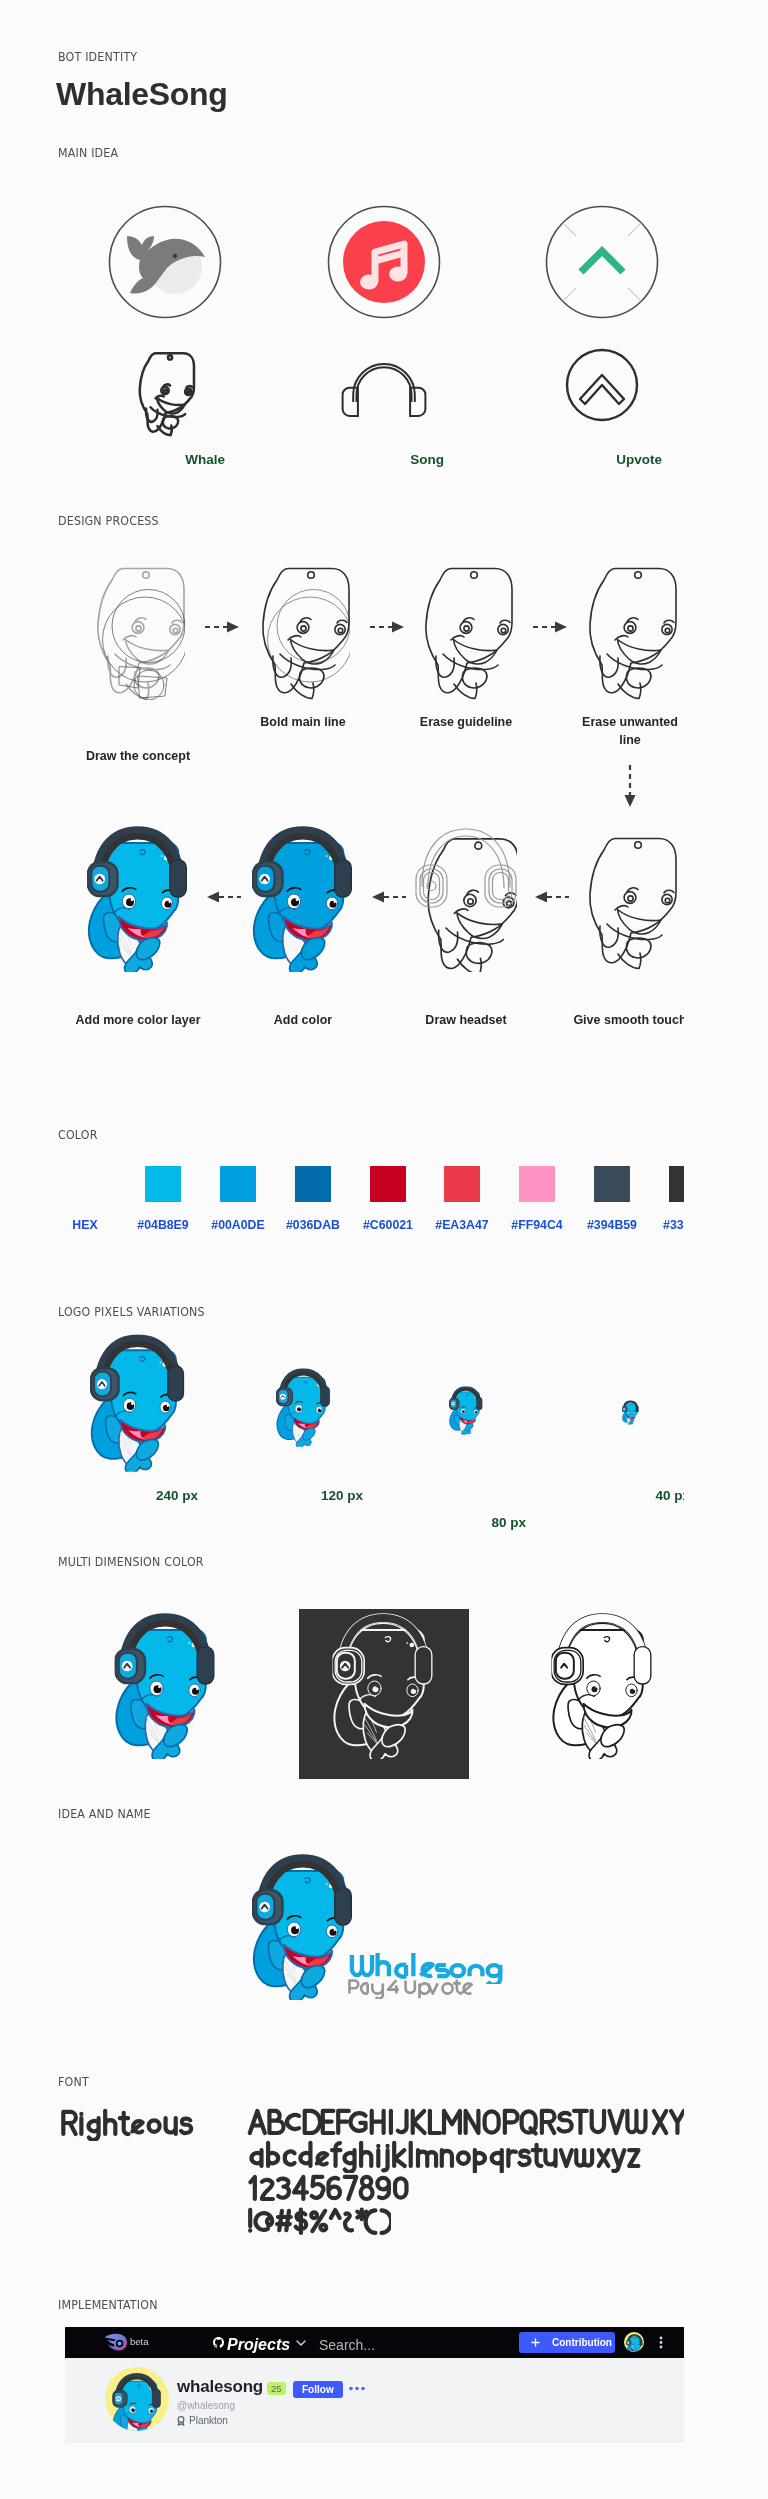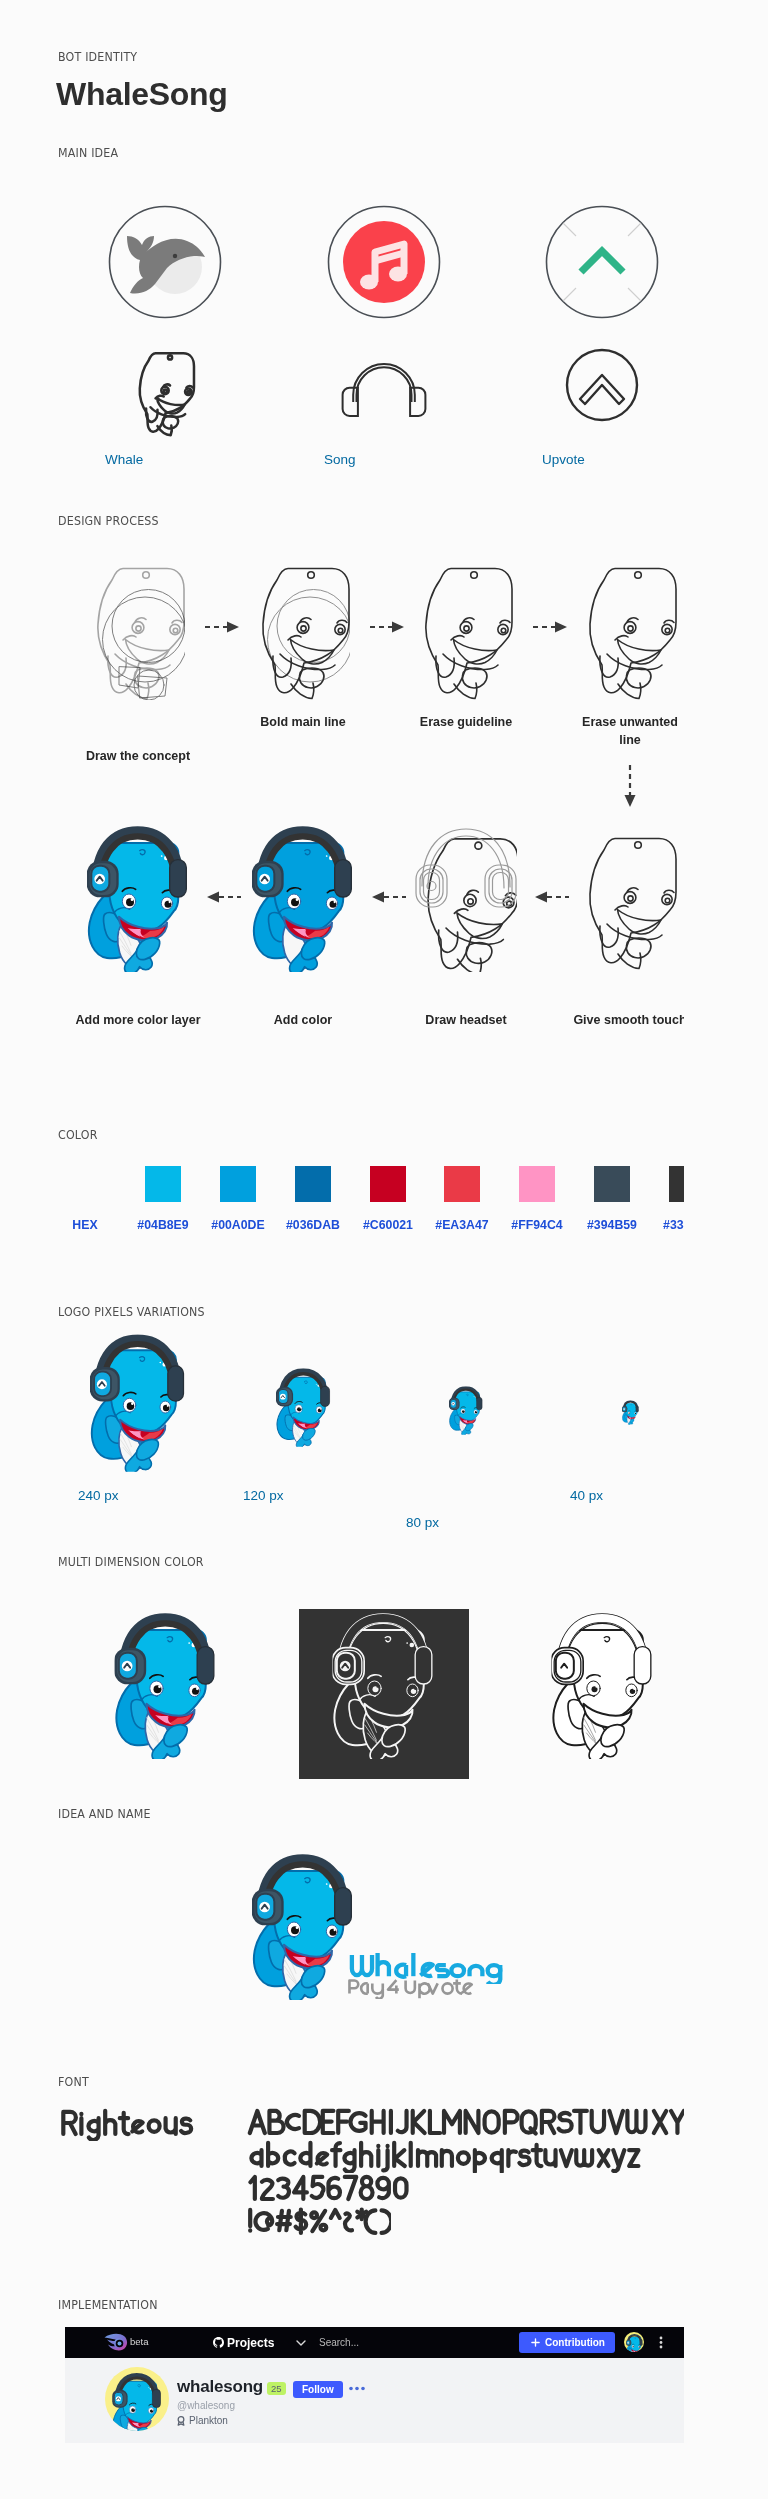--- a/index.html
+++ b/index.html
@@ -3,35 +3,35 @@
 <meta charset="utf-8">
 <title>WhaleSong Bot Identity</title>
 <style>
   html,body{margin:0;padding:0;}
   body{width:768px;background:#fbfbfb;font-family:"Liberation Sans",sans-serif;color:#333;}
   .page{position:relative;width:684px;height:2499px;overflow:hidden;background:#fbfbfb;}
   .sec-label{position:absolute;font-family:"DejaVu Sans Condensed","DejaVu Sans",sans-serif;
              font-size:12.3px;letter-spacing:.2px;color:#4d4d4d;font-weight:400;white-space:nowrap;}
   .title{position:absolute;font-family:"Liberation Sans",sans-serif;font-size:32px;font-weight:bold;
          color:#2e2e2e;letter-spacing:-0.3px;white-space:nowrap;}
-  .cap{position:absolute;font-family:"Liberation Sans",sans-serif;font-size:13.5px;font-weight:normal;
-       color:#0369a1;text-align:left;line-height:17px;}
+  .cap{position:absolute;font-family:"Liberation Sans",sans-serif;font-size:13.5px;font-weight:bold;
+       color:#14532d;text-align:right;line-height:17px;}
   .stepcap{position:absolute;font-family:"Liberation Sans",sans-serif;font-size:12.5px;font-weight:bold;
        color:#262626;text-align:center;line-height:17.5px;}
   .hexcap{position:absolute;font-family:"Liberation Sans",sans-serif;font-size:12.3px;font-weight:bold;
        color:#1d4ed8;text-align:center;white-space:nowrap;}
   .abs{position:absolute;}
   svg{display:block;}
   .swatch{position:absolute;width:36px;height:36px;}
   .arrow{position:absolute;}
   .appbrand{font-family:"Liberation Sans",sans-serif;font-size:9.5px;color:#d8d8d8;}
-  .navitem{font-family:"Liberation Sans",sans-serif;font-size:12px;font-weight:bold;color:#ffffff;}
-  .searchph{font-family:"Liberation Sans",sans-serif;font-size:10px;color:#b8b8b8;}
+  .navitem{font-family:"Liberation Sans",sans-serif;font-size:16px;font-weight:bold;color:#ffffff;font-style:italic;}
+  .searchph{font-family:"Liberation Sans",sans-serif;font-size:14px;color:#b8b8b8;}
   .btn-contrib{background:#3d5afe;border-radius:3px;}
-  .btn-contrib-label{font-family:"Liberation Sans",sans-serif;font-size:10px;font-weight:bold;color:#fff;}
+  .btn-contrib-label{font-family:"Liberation Sans",sans-serif;font-size:10px;font-weight:bold;color:#fff;margin-left:7px;}
   .profname{font-family:"Liberation Sans",sans-serif;font-size:17px;font-weight:bold;color:#1e2229;letter-spacing:-0.2px;}
   .profcount{font-family:"Liberation Sans",sans-serif;font-size:9.5px;color:#5a6270;background:#bef264;border-radius:3px;padding:1px 4px;}
   .btn-follow{font-family:"Liberation Sans",sans-serif;font-size:10px;font-weight:bold;color:#fff;background:#3d5afe;border-radius:3px;padding:3px 9px;}
   .profhandle{font-family:"Liberation Sans",sans-serif;font-size:10px;color:#9aa0aa;}
   .profrank{font-family:"Liberation Sans",sans-serif;font-size:10px;color:#5a6270;}
 </style>
 </head>
 <body>
 
 <svg width="0" height="0" style="position:absolute;left:-9999px" aria-hidden="true">

